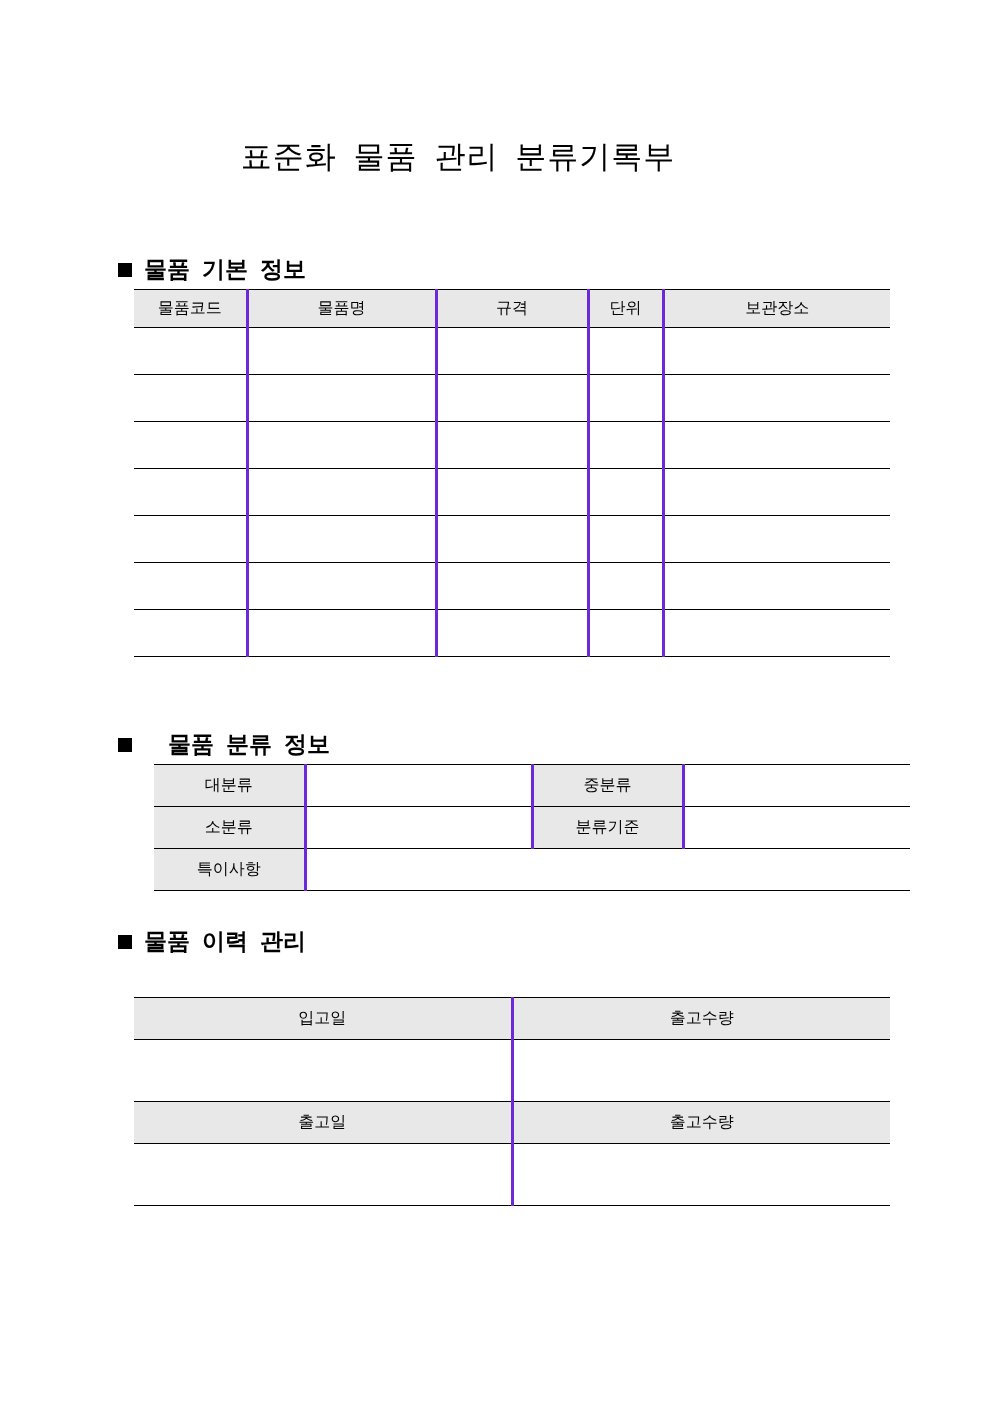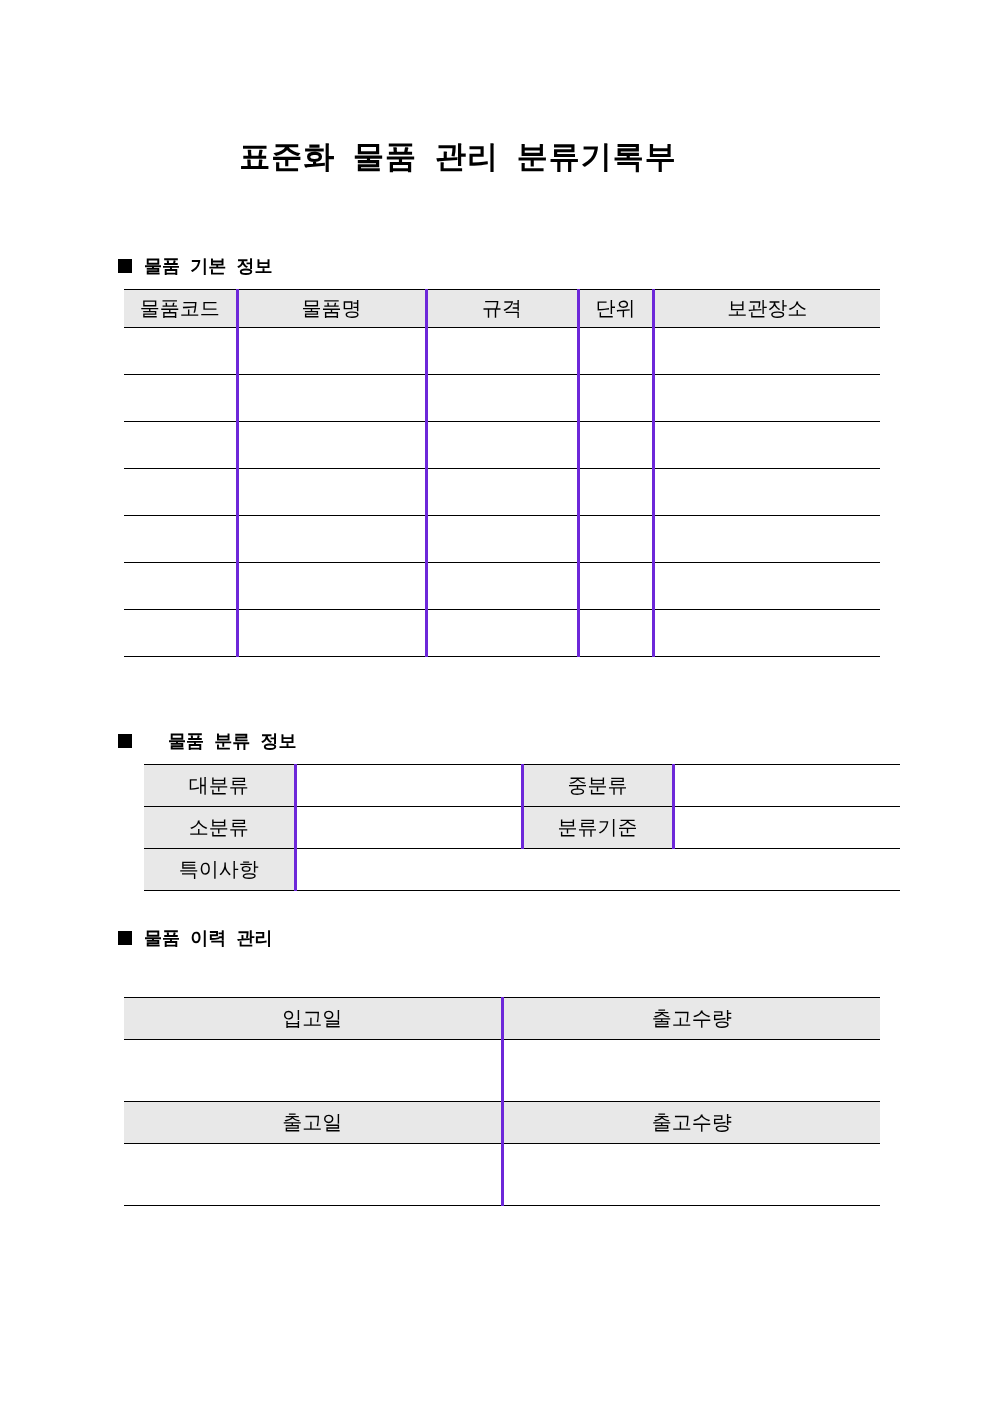--- a/index.html
+++ b/index.html
@@ -1,20 +1,20 @@
 <!DOCTYPE html>
 <html><head>
 <meta charset="utf-8">
 <style>
   html, body { margin: 0; padding: 0; background: #ffffff; }
   body { width: 992px; height: 1403px; position: relative; font-family: "DejaVu Sans", sans-serif; color: #000; }
-  .title { position: absolute; left: 0; width: 916px; top: 136px; text-align: center; font-size: 31px; font-weight: bold; letter-spacing: 1px; word-spacing: 6px; }
-  .section-heading { position: absolute; left: 118px; font-size: 18px; font-weight: bold; word-spacing: 4px; display: flex; align-items: center; }
+  .title { position: absolute; left: 0; width: 916px; top: 136px; text-align: center; font-size: 31px; font-weight: normal; letter-spacing: 1px; word-spacing: 6px; }
+  .section-heading { position: absolute; left: 118px; font-size: 23px; font-weight: bold; word-spacing: 4px; display: flex; align-items: center; }
   .sq { display: inline-block; width: 14px; height: 14px; background: #000; margin-right: 12px; }
-  table { position: absolute; left: 124px; width: 756px; border-collapse: collapse; table-layout: fixed; font-size: 20px; }
+  table { position: absolute; left: 134px; width: 756px; border-collapse: collapse; table-layout: fixed; font-size: 16px; }
   table td, table th { border-left: 3px solid #6d28d9; border-top: 1px solid #000; border-bottom: 1px solid #000; padding: 0; text-align: center; font-weight: normal; }
   table tr > *:first-child { border-left: none; }
   th, td.label { background: #e8e8e8; }
   td.blank { background: #fff; }
   #t1 { top: 289px; }
   #t1 th { height: 37px; }
   #t1 td { height: 46px; }
   #t2 { top: 764px; margin-left: 20px; }
   #t2 td { height: 41px; }
   #t3 { top: 997px; }

